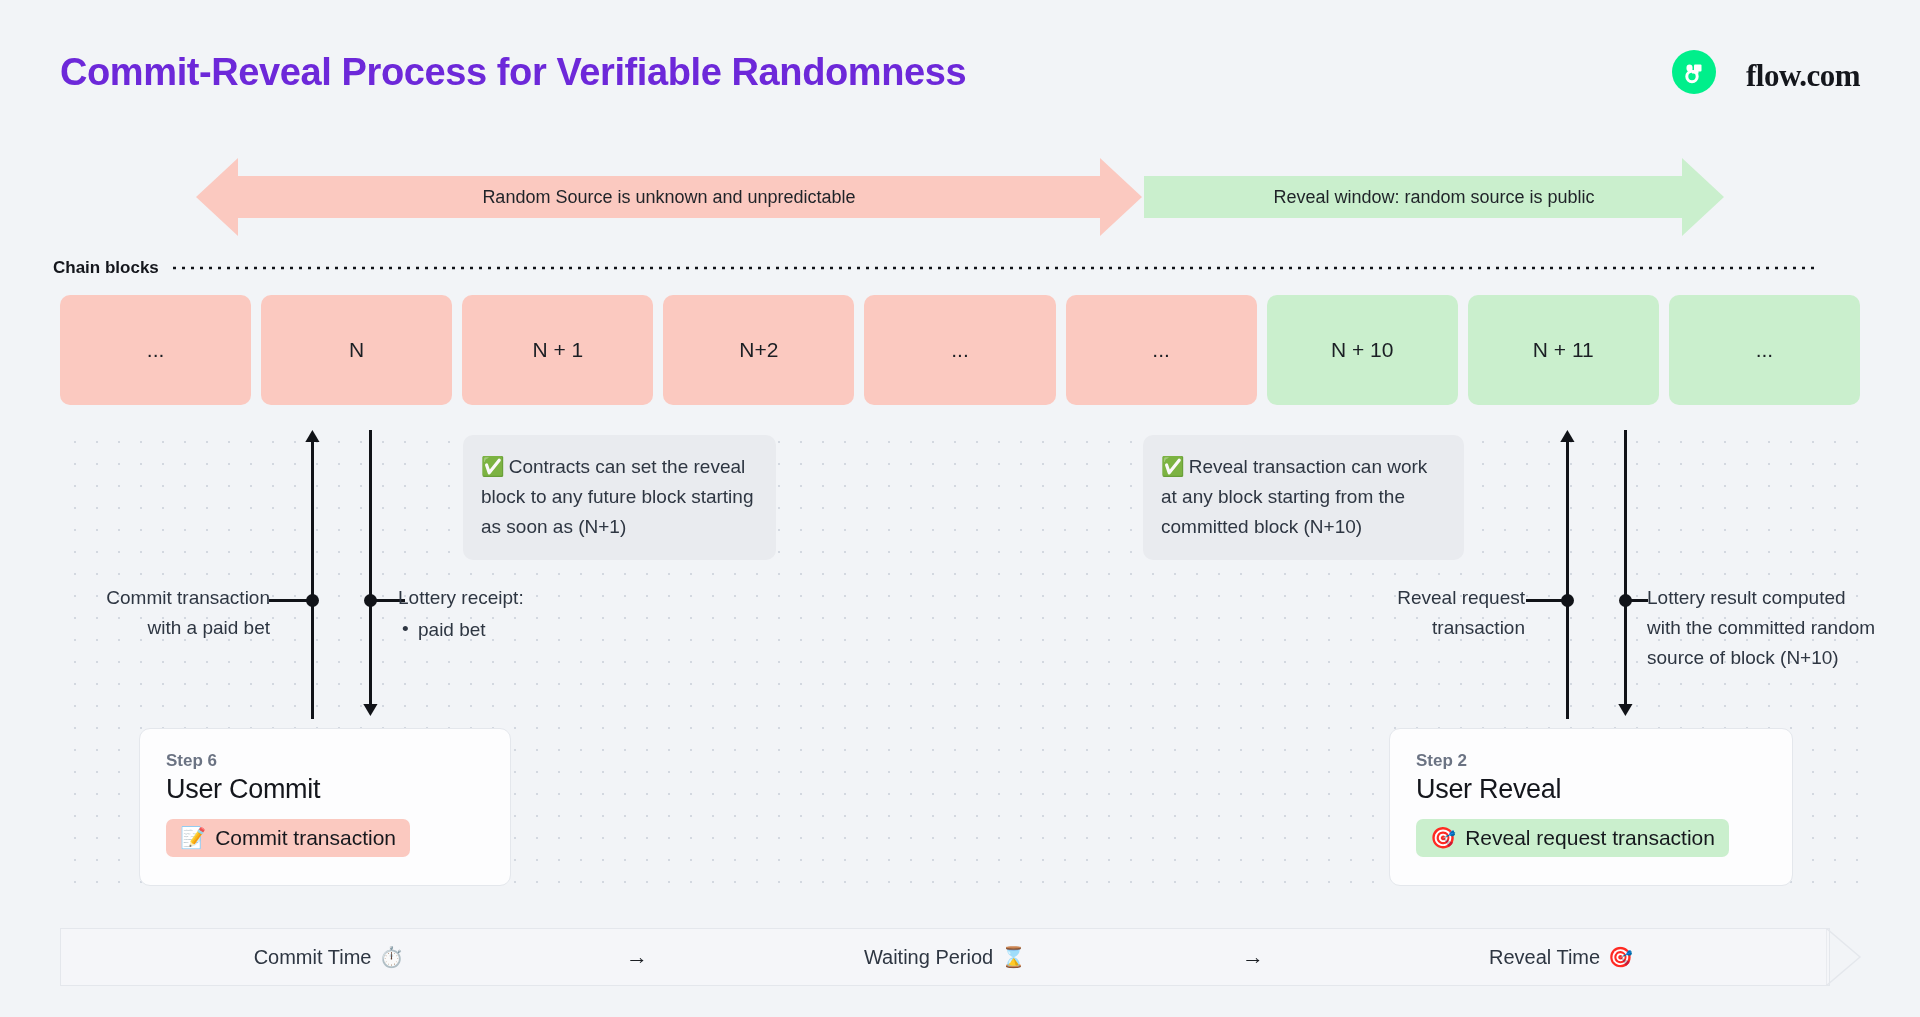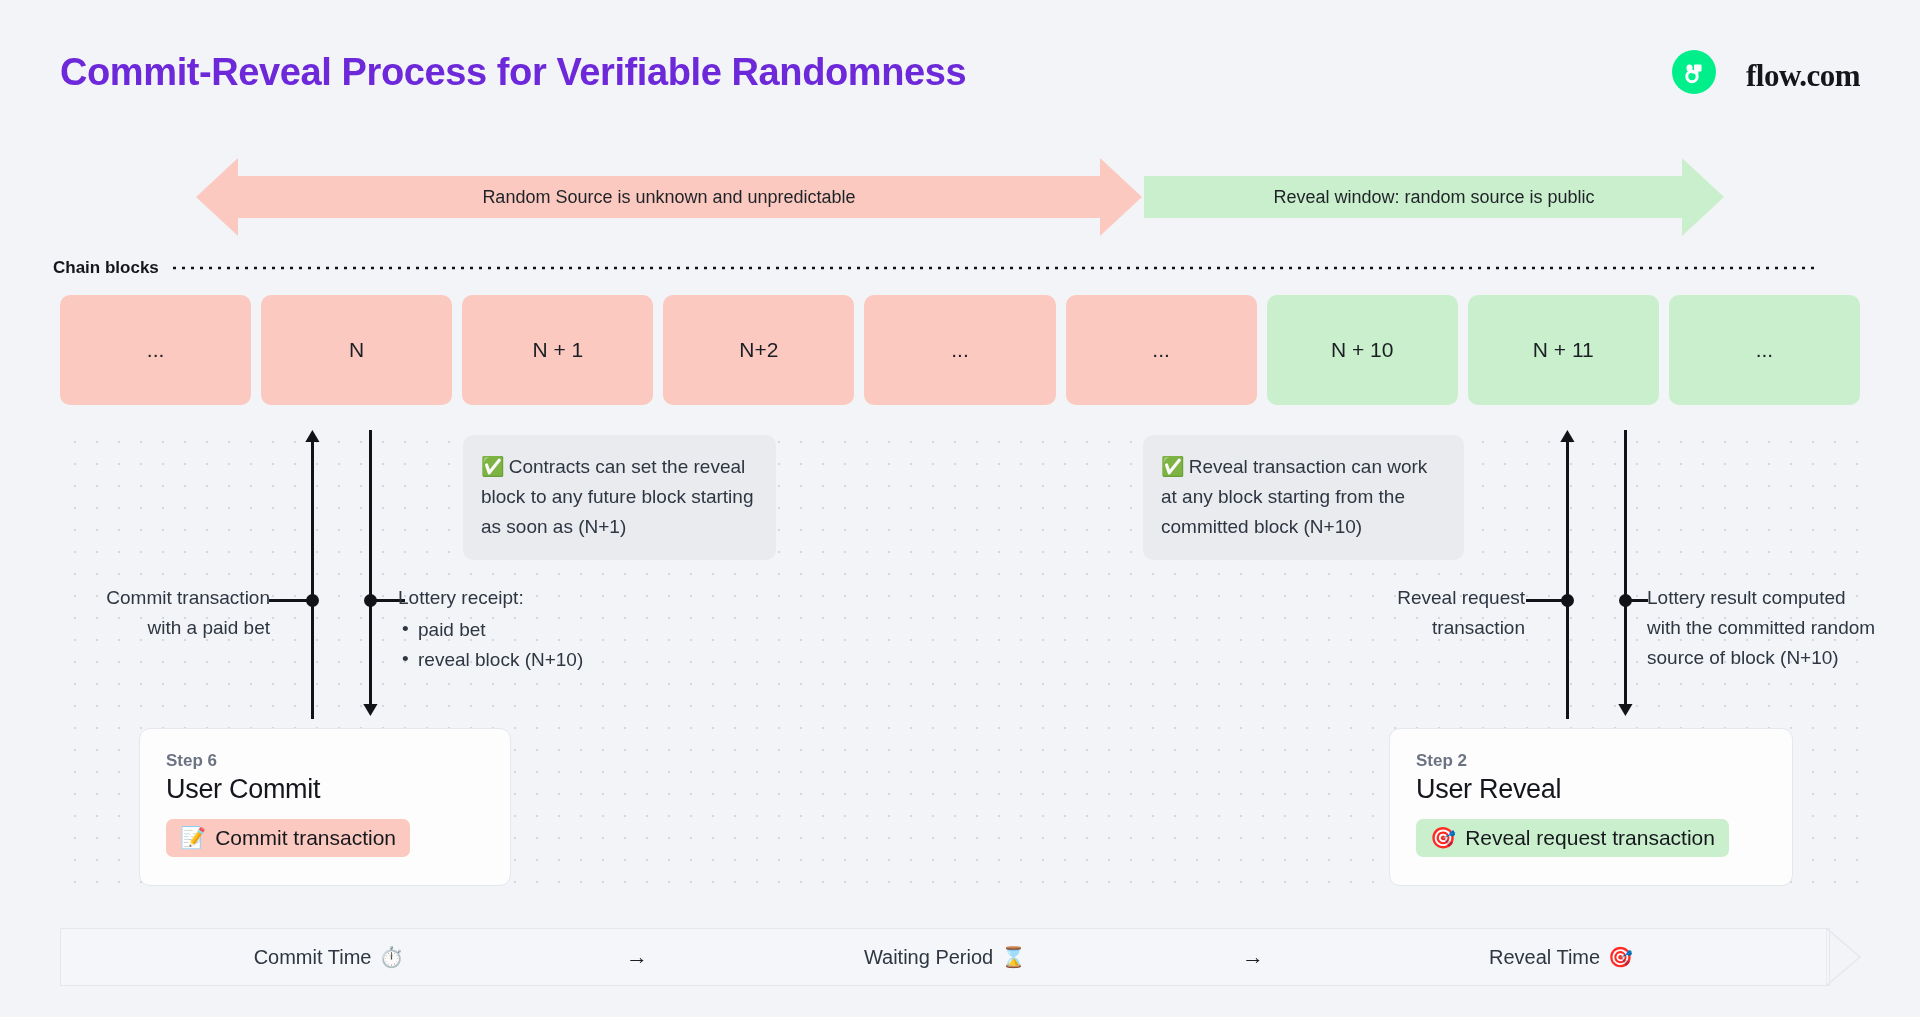--- a/index.html
+++ b/index.html
@@ -269,21 +269,20 @@
       <polygon points="7.4,12 14.5,0 0.3,0" fill="#111318"></polygon>
     </svg>
     <div class="dot" style="top:164px;"></div>
     <div class="leader" style="left:2px; top:169px; width:34px;"></div>
   </div>
 
   <div class="annot" style="left:398px; top:583px; width:300px;">
     <div>Lottery receipt:</div>
     <ul>
       <li>paid bet</li>
-      <li>reveal block (N+10)</li>
     </ul>
   </div>
 
   <div class="marker" id="marker-reveal-up" style="left:1566px; top:430px; height:280px;">
     <div class="stem" style="height:280px; top:9px;"></div>
     <svg class="head" style="top:0;" width="15" height="12">
       <polygon points="7.4,0 14.5,12 0.3,12" fill="#111318"></polygon>
     </svg>
     <div class="dot" style="top:164px;"></div>
     <div class="leader" style="left:-40px; top:169px; width:40px;"></div>

